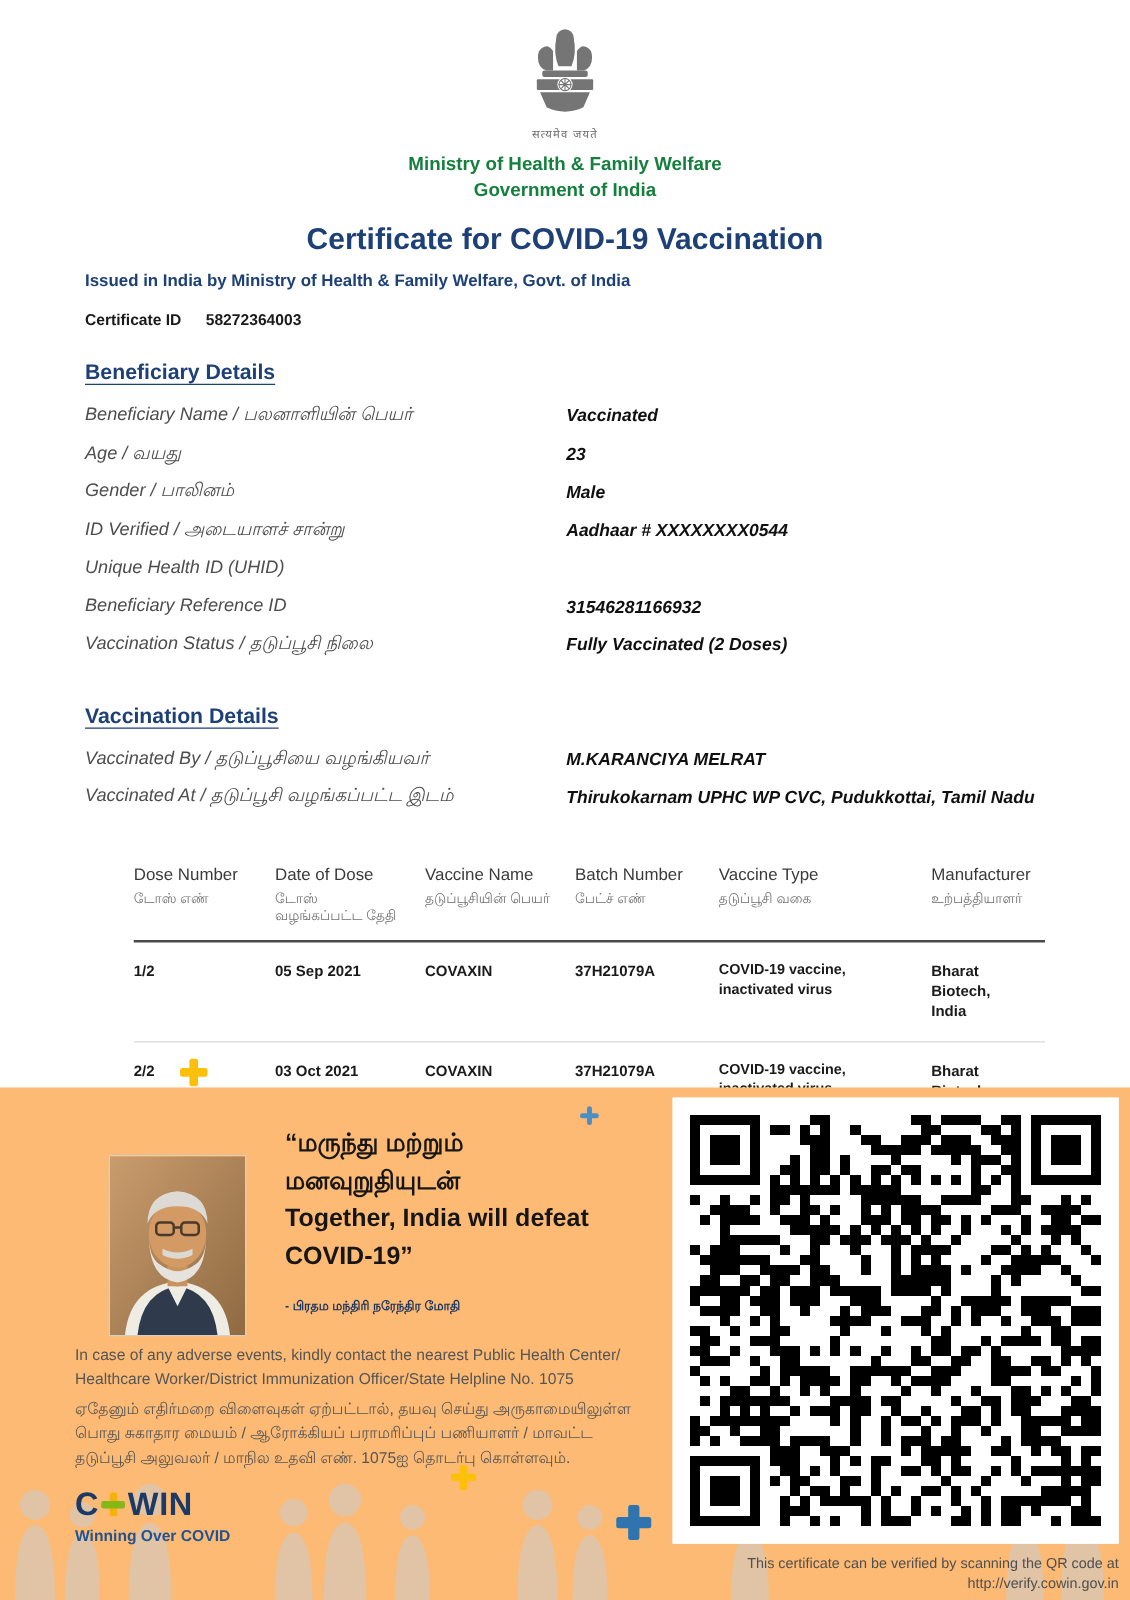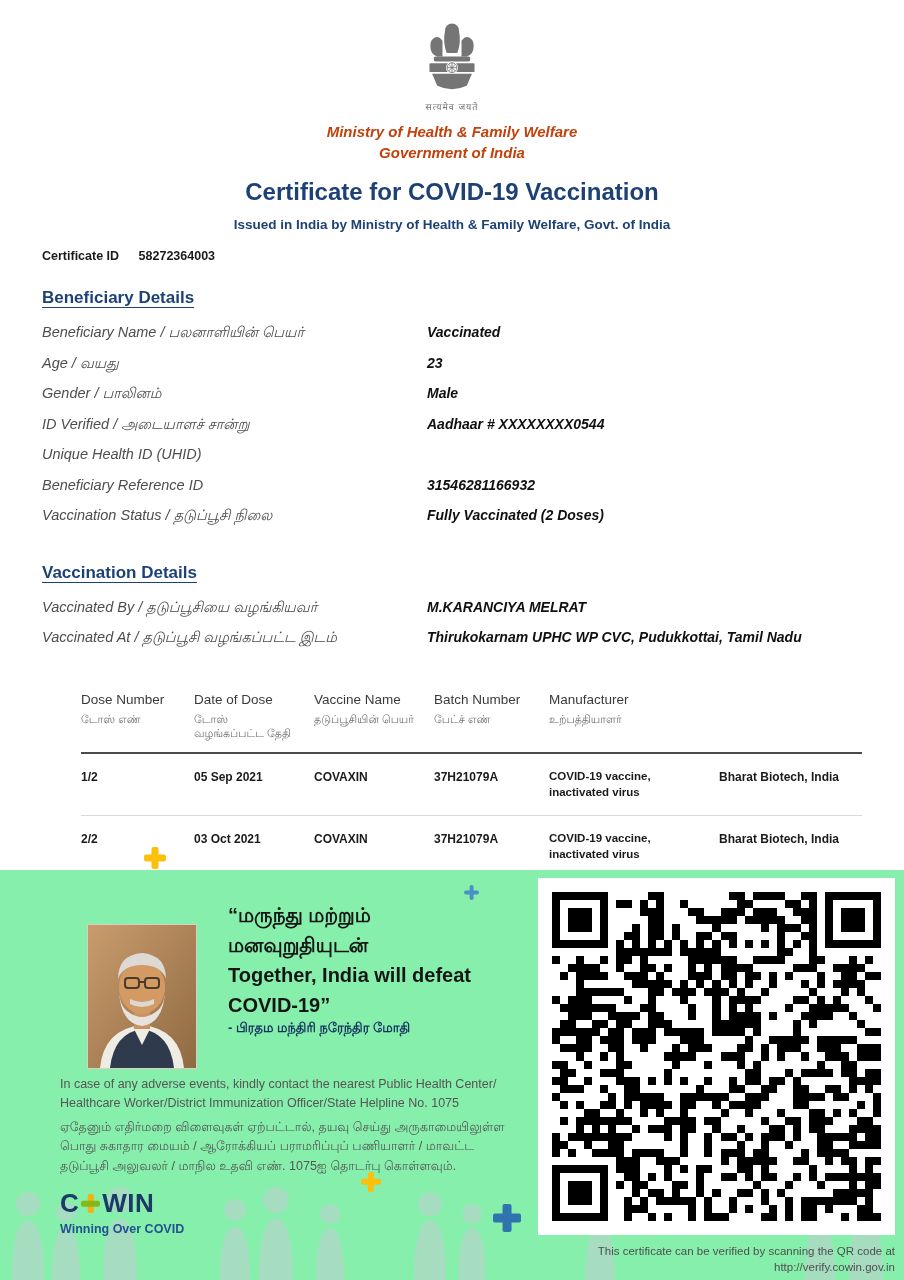--- a/index.html
+++ b/index.html
@@ -1,26 +1,26 @@
 <!DOCTYPE html>
 <html><head>
 <meta charset="utf-8">
 <style>
   * { margin:0; padding:0; box-sizing:border-box; }
   html,body { background:#ffffff; }
   body { font-family:"Liberation Sans","DejaVu Sans",sans-serif; color:#1a1a1a; }
   .page { position:relative; width:904px; height:1280px; margin:0 auto; background:#fff; overflow:hidden; }
-  .content { padding:0 42px; }
+  .content { padding:0 68px; }
 
   
   .emblem-wrap { display:flex; flex-direction:column; align-items:center; padding-top:20px; }
   .emblem-motto { font-size:9px; color:#6b6b6b; margin-top:2px; letter-spacing:1px; }
-  .ministry { text-align:center; margin-top:8px; font-weight:bold; color:#c2410c; font-size:15px; line-height:1.4;font-style:italic; }
+  .ministry { text-align:center; margin-top:8px; font-weight:bold; color:#15803d; font-size:15px; line-height:1.4; }
   .title { text-align:center; margin-top:15px; color:#1d4177; font-size:24px; font-weight:bold; }
-  .subtitle { text-align:center; margin-top:11px; color:#1d4177; font-size:13.5px; font-weight:bold; }
+  .subtitle { margin-top:11px; color:#1d4177; font-size:13.5px; font-weight:bold; }
   .certid { text-align:left; margin-top:17px; font-size:12.5px; font-weight:bold; color:#1a1a1a; }
   .certid .val { margin-left:16px; }
 
   
   h2.section { margin-top:25px; color:#1d4177; font-size:17px; font-weight:bold;
                text-decoration:underline; text-underline-offset:4px; }
   .fields { margin-top:16px;font-style:italic; }
   .field { display:flex; align-items:flex-start; min-height:30.5px; }
   .field .lbl { flex:0 0 385px; font-size:14.5px; color:#4d4d4d; }
   .field .val { font-size:14px; font-weight:bold; color:#101010; }
@@ -29,27 +29,27 @@
   .dtable { margin-top:32px;margin-left:39px; }
   .dgrid { display:grid; grid-template-columns:113px 120px 120px 115px 170px 1fr; }
   .dhead { padding-bottom:12px; border-bottom:2px solid #4a4a4a; }
   .dhead .en { font-size:13.5px; color:#3a3a3a; }
   .dhead .ta { font-size:11px; color:#6f6f6f; margin-top:5px; line-height:1.3; padding-right:14px; }
   .drow { padding:15px 0; border-bottom:1px solid #d9d9d9; }
   .drow .cell { font-size:12px; font-weight:bold; color:#1a1a1a; padding-right:14px; line-height:1.35; }
   .drow .cell.type { font-size:11.5px; max-width:150px; }
 
   
-  .banner { position:absolute; left:0; top:870px; width:904px; height:410px; background:#86efac; }
+  .banner { position:absolute; left:0; top:870px; width:904px; height:410px; background:#fdba74; }
   .banner > * { z-index:1; }
   .crowd { position:absolute; left:0; bottom:0; z-index:0; opacity:.5; }
   .modi { position:absolute; left:88px; top:55px; width:108px; height:143px; box-shadow:0 0 0 1px #d6cfc4; }
   .quote { position:absolute; left:228px; top:30px; width:290px; }
   .quote .l { font-weight:bold; font-size:20px; color:#161616; line-height:1.5; }
-  .quote .attr { margin-top:0; font-weight:bold; font-size:13px; color:#14325f; }
+  .quote .attr { margin-top:20px; font-weight:bold; font-size:10px; color:#14325f; }
   .advisory-en { position:absolute; left:60px; top:205px; width:455px; font-size:12.5px; color:#555; line-height:1.5; }
   .advisory-ta { position:absolute; left:60px; top:248px; width:460px; font-size:12.5px; color:#555; line-height:1.55; }
   .cowin { position:absolute; left:60px; top:318px; }
   .cowin-row { display:flex; align-items:center; font-size:26px; font-weight:bold; color:#1b3a66; letter-spacing:.5px; }
   .cowin-plus { position:relative; width:19px; height:19px; display:inline-block; margin:0 2px; }
   .cowin-plus .v { position:absolute; left:50%; top:0; width:34%; height:100%; transform:translateX(-50%); background:#f7b10c; border-radius:2px; }
   .cowin-plus .h { position:absolute; top:50%; left:0; width:100%; height:34%; transform:translateY(-50%); background:#85b718; border-radius:2px; }
   .cowin-tag { font-size:12.5px; font-weight:bold; color:#23538f; margin-top:3px; }
   .qr { position:absolute; left:538px; top:8px; width:357px; height:357px; background:#fff; }
   .qr svg { width:100%; height:100%; display:block; }
@@ -161,20 +161,24 @@
           <div class="en">Date of Dose</div>
           <div class="ta">டோஸ் வழங்கப்பட்ட தேதி</div>
         </div>
         <div>
           <div class="en">Vaccine Name</div>
           <div class="ta">தடுப்பூசியின் பெயர்</div>
         </div>
         <div>
           <div class="en">Batch Number</div>
           <div class="ta">பேட்ச் எண்</div>
+        </div>
+        <div>
+          <div class="en">Vaccine Type</div>
+          <div class="ta">தடுப்பூசி வகை</div>
         </div>
         <div>
           <div class="en">Manufacturer</div>
           <div class="ta">உற்பத்தியாளர்</div>
         </div>
       </div>
 
       <div class="dgrid drow">
         <div class="cell">1/2</div>
         <div class="cell">05 Sep 2021</div>

